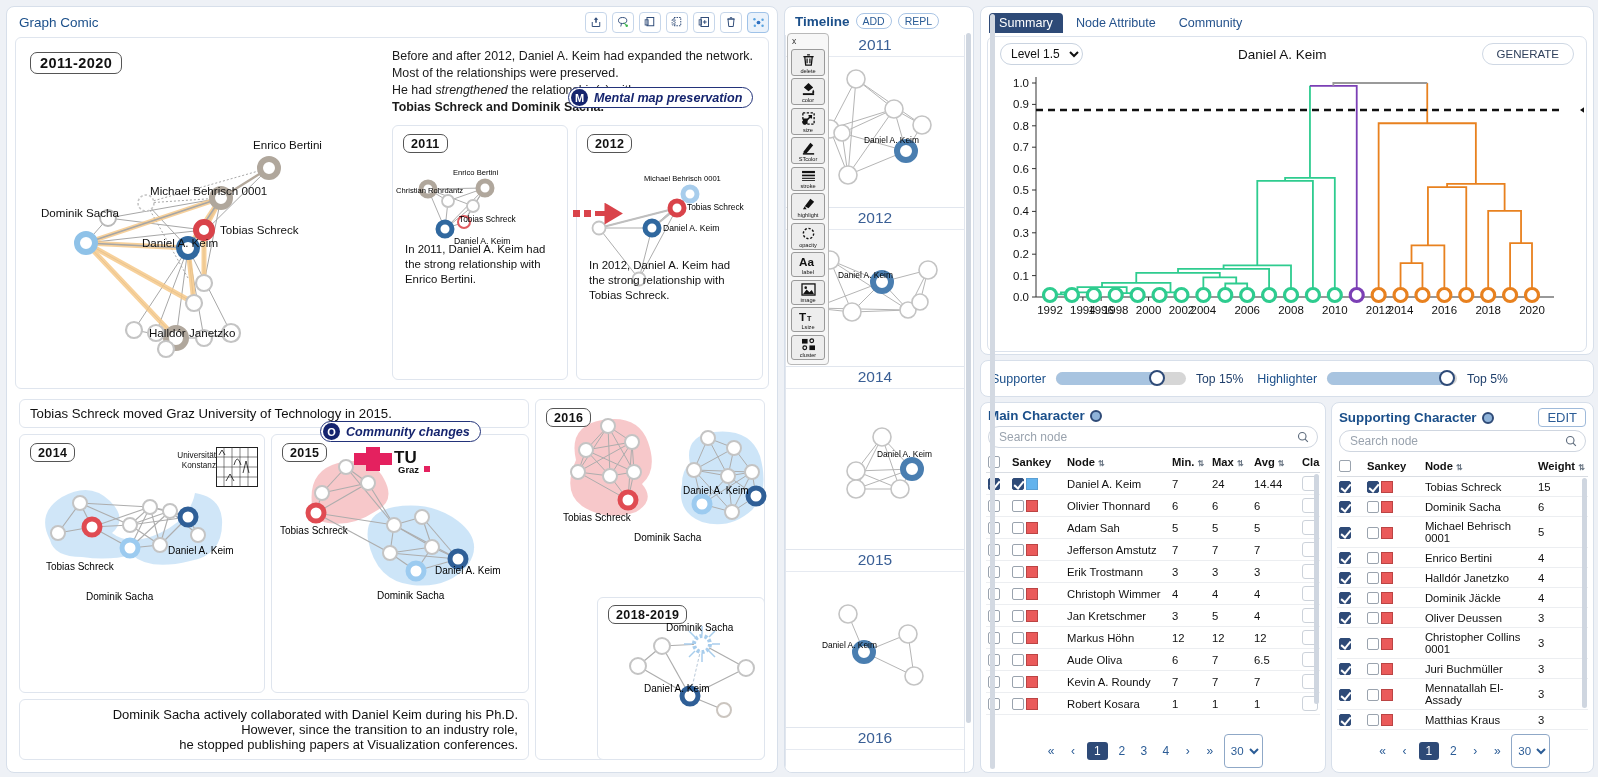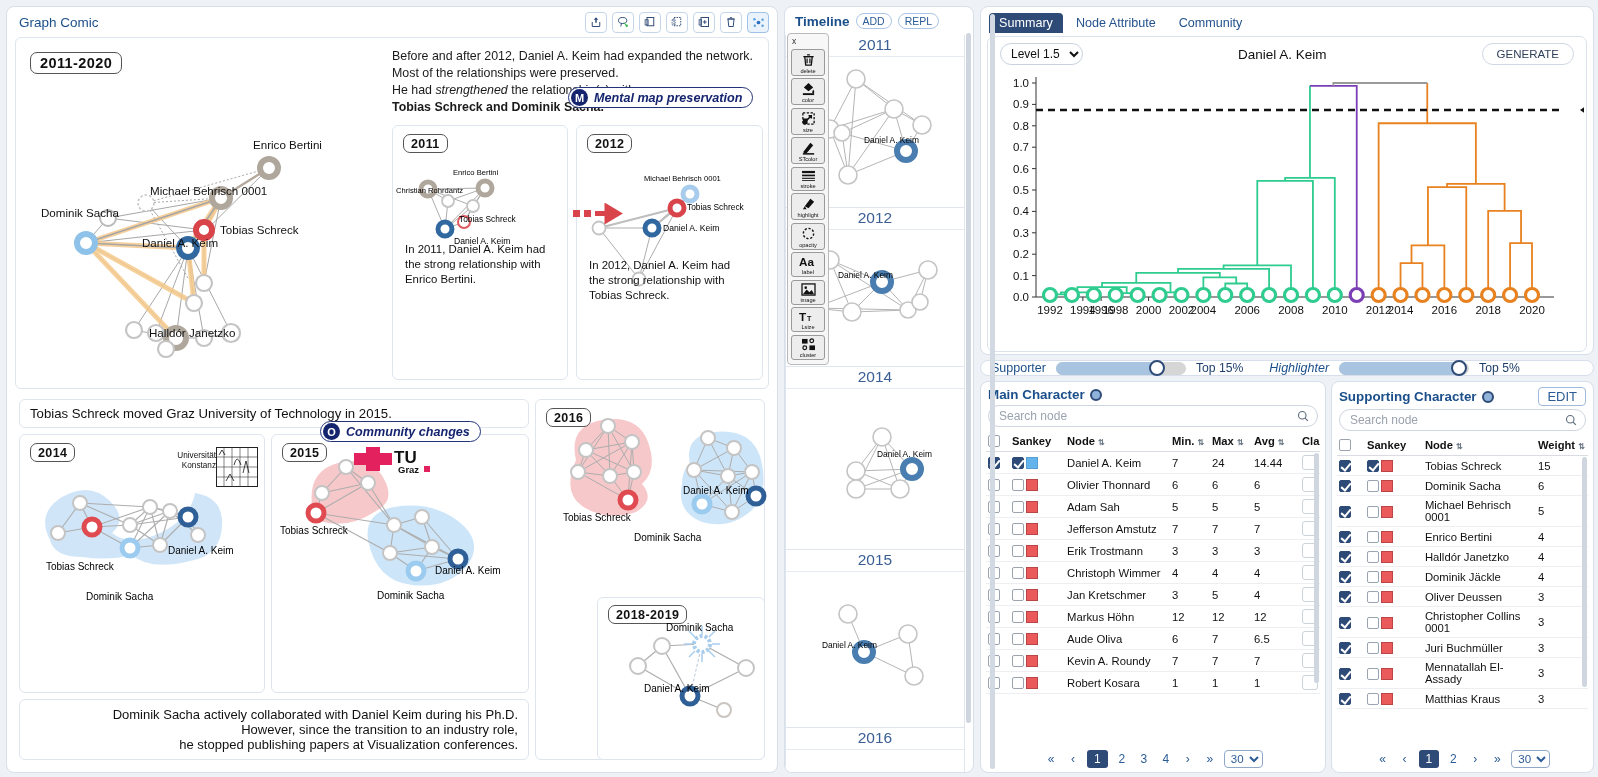--- a/index.html
+++ b/index.html
@@ -77,21 +77,21 @@
   .summary-card { background:#fff; border:1px solid #d7dfea; border-radius:8px; padding:4px 6px 2px; }
   .tabs { display:flex; gap:3px; align-items:center; padding:2px 2px 3px; }
   .tab { font-size:12.6px; padding:3px 10px; border-radius:4px 4px 0 0; color:#24528c; }
   .tab.on { background:#2e4a77; color:#fff; }
   .chart-row { display:flex; align-items:center; justify-content:space-between; padding: 2px 6px 0; gap: 12px; }
   .lvl-sel { border:1px solid #c9d3e0; border-radius:12px; font-size:12px; padding:2px 6px; background:#fff; color:#111;
              font-family:"Liberation Sans", sans-serif; }
   .chart-title { font-size:13.5px; color:#111; }
   .gen-btn { border:1px solid #cfd8e4; border-radius:14px; background:#fff; color:#30415c; font-size:11.5px; padding:4px 14px; }
 
-  .slider-card { background:#fff; border:1px solid #d7dfea; border-radius:8px; height:16px;
+  .slider-card { background:#fff; border:1px solid #d7dfea; border-radius:8px; height:37px;
                  display:flex; align-items:center; padding: 0 10px; gap:10px; }
   .sl-label { color:#1b4f8a; font-size:12.5px; }
   .sl-track { height:13px; border-radius:7px; background:#d6d6d6; position:relative; }
   .sl-fill { position:absolute; left:0; top:0; bottom:0; background:#a8c4e0; border-radius:7px; }
   .sl-knob { position:absolute; top:-2px; width:16px; height:16px; border-radius:50%; background:#fff;
              border:2px solid #2e4a77; }
   .sl-val { color:#1f3f6b; font-size:12.2px; }
 
   .tables { flex:1; display:flex; gap:5px; min-height:0; }
   .tbl-card { background:#fff; border:1px solid #d7dfea; border-radius:8px; display:flex; flex-direction:column;
@@ -115,21 +115,21 @@
   .cb.on::after { content:""; position:absolute; left:3px; top:0px; width:4px; height:8px;
                   border:solid #fff; border-width:0 2px 2px 0; transform:rotate(40deg); }
   .swatch { width:12px; height:12px; border:1px solid #b44; background:#ea5a5a; display:inline-block;
             vertical-align:middle; margin-left:2px; }
   .swatch.blue { background:#63b3ed; border-color:#5a9fd4; }
   .classbox { border:1px solid #ccd2da; border-radius:3px; height:15px; width:100%; display:block; }
   .sortic { color:#6b7785; font-size:8px; }
   .pager { display:flex; align-items:center; justify-content:center; gap:6px; padding:3px 0 2px; }
   .pg { color:#2b5c96; font-size:12px; min-width:16px; text-align:center; }
   .pg.cur { background:#2e4a77; color:#fff; border-radius:3px; padding:2px 7px; }
-  .pg-sel { border:1px solid #8fa8c7; border-radius:4px; font-size:11.5px; padding:1px 2px; color:#2b5c96; background:#fff;
+  .pg-sel { border:1px solid #8fa8c7; border-radius:4px; font-size:11.5px; padding:9px 2px; color:#2b5c96; background:#fff;
             font-family:"Liberation Sans", sans-serif; }
   .vscroll { position:absolute; right:1px; top:0; width:5px; background:#cfd6e0; border-radius:3px; }
 
   .outer-scroll { position:absolute; left:990px; top:14px; width:5px; height:755px; background:#d3d9e2; border-radius:3px; }
   text { font-family:"Liberation Sans", sans-serif; }
 </style>
 </head>
 <body>
 
 <div class="app">
@@ -935,21 +935,21 @@
       </div>
     </div>
 
     <div class="slider-card">
       <div class="sl-label">Supporter</div>
       <div class="sl-track" style="width:130px;">
         <div class="sl-fill" id="fill0" style="width: 78%;"></div>
         <div class="sl-knob" id="knob0" style="left: calc(78% - 8px);"></div>
       </div>
       <div class="sl-val">Top 15%</div>
-      <div class="sl-label" style="margin-left:16px;font-style:italic;">Highlighter</div>
+      <div class="sl-label" style="margin-left:4px;">Highlighter</div>
       <div class="sl-track" style="width:130px;">
         <div class="sl-fill" id="fill1" style="width: 92%;"></div>
         <div class="sl-knob" id="knob1" style="left: calc(92% - 8px);"></div>
       </div>
       <div class="sl-val">Top 5%</div>
     </div>
 
     <div class="tables">
 
       <div class="tbl-card" style="flex:1.33;">

